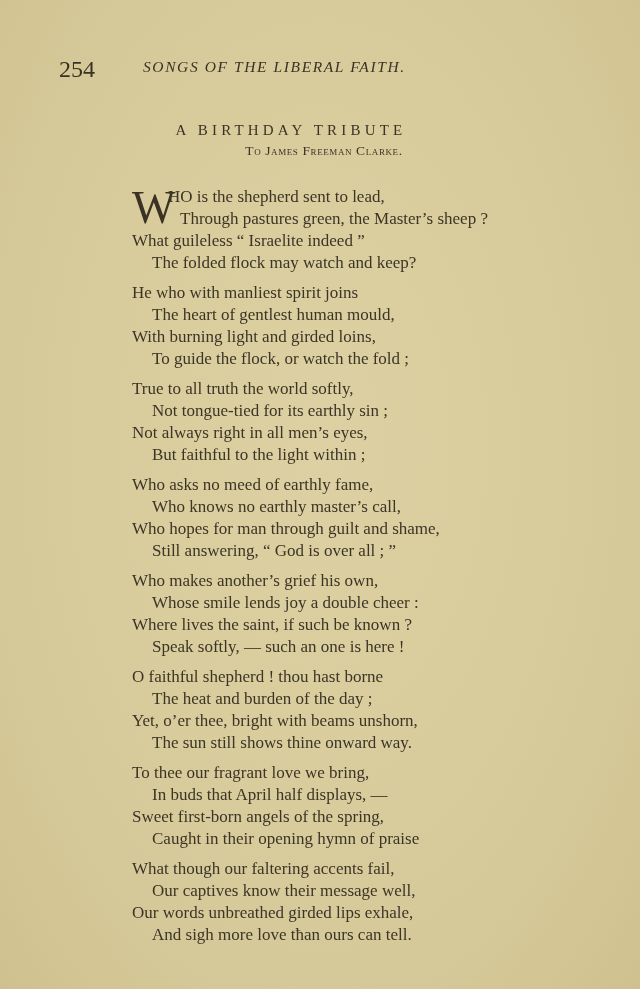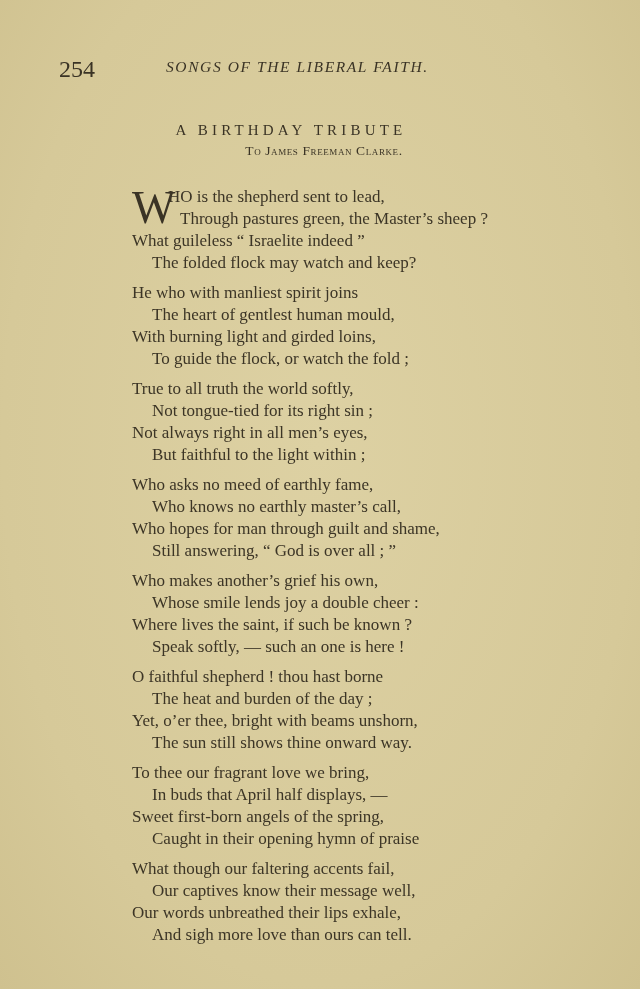--- a/index.html
+++ b/index.html
@@ -17,21 +17,21 @@
   .running-head {
     position:absolute; top:56px; left:0; width:640px; height:24px;
   }
   .page-num {
     position:absolute; left:59px; top:0;
     font-family:"Liberation Serif", serif; font-size:24px; color:#3a3325;
   }
   .book-title {
     position:absolute; left:143px; top:2px;
     font-family:"Liberation Serif", serif; font-style:italic;
-    font-size:15.5px; letter-spacing:1.6px; color:#3a3325;margin-left:23px;
+    font-size:15.5px; letter-spacing:1.6px; color:#3a3325;
   }
   .poem-title {
     position:absolute; top:122px; left:0; width:572px; text-align:center;
     padding-left:10px; box-sizing:border-box;
     font-family:"Liberation Serif", serif; font-size:15px; letter-spacing:4.2px; color:#3a3325;
   }
   .dedication {
     position:absolute; top:143px; left:0; width:640px; text-align:center;
     padding-left:8px; box-sizing:border-box;
     font-family:"Liberation Serif", serif; font-size:13.5px; letter-spacing:0.6px; color:#3a3325;
@@ -72,21 +72,21 @@
 
     <div class="stanza">
       <div class="line">He who with manliest spirit joins</div>
       <div class="line indent">The heart of gentlest human mould,</div>
       <div class="line">With burning light and girded loins,</div>
       <div class="line indent">To guide the flock, or watch the fold ;</div>
     </div>
 
     <div class="stanza">
       <div class="line">True to all truth the world softly,</div>
-      <div class="line indent">Not tongue-tied for its right sin ;</div>
+      <div class="line indent">Not tongue-tied for its earthly sin ;</div>
       <div class="line">Not always right in all men’s eyes,</div>
       <div class="line indent">But faithful to the light within ;</div>
     </div>
 
     <div class="stanza">
       <div class="line">Who asks no meed of earthly fame,</div>
       <div class="line indent">Who knows no earthly master’s call,</div>
       <div class="line">Who hopes for man through guilt and shame,</div>
       <div class="line indent">Still answering, “ God is over all ; ”</div>
     </div>
@@ -108,18 +108,18 @@
     <div class="stanza">
       <div class="line">To thee our fragrant love we bring,</div>
       <div class="line indent">In buds that April half displays, —</div>
       <div class="line">Sweet first-born angels of the spring,</div>
       <div class="line indent">Caught in their opening hymn of praise</div>
     </div>
 
     <div class="stanza">
       <div class="line">What though our faltering accents fail,</div>
       <div class="line indent">Our captives know their message well,</div>
-      <div class="line">Our words unbreathed their lips exhale,</div>
+      <div class="line">Our words unbreathed girded lips exhale,</div>
       <div class="line indent">And sigh more love tħan ours can tell.</div>
     </div>
 
   </div>
 </div>
 
 </body></html>

